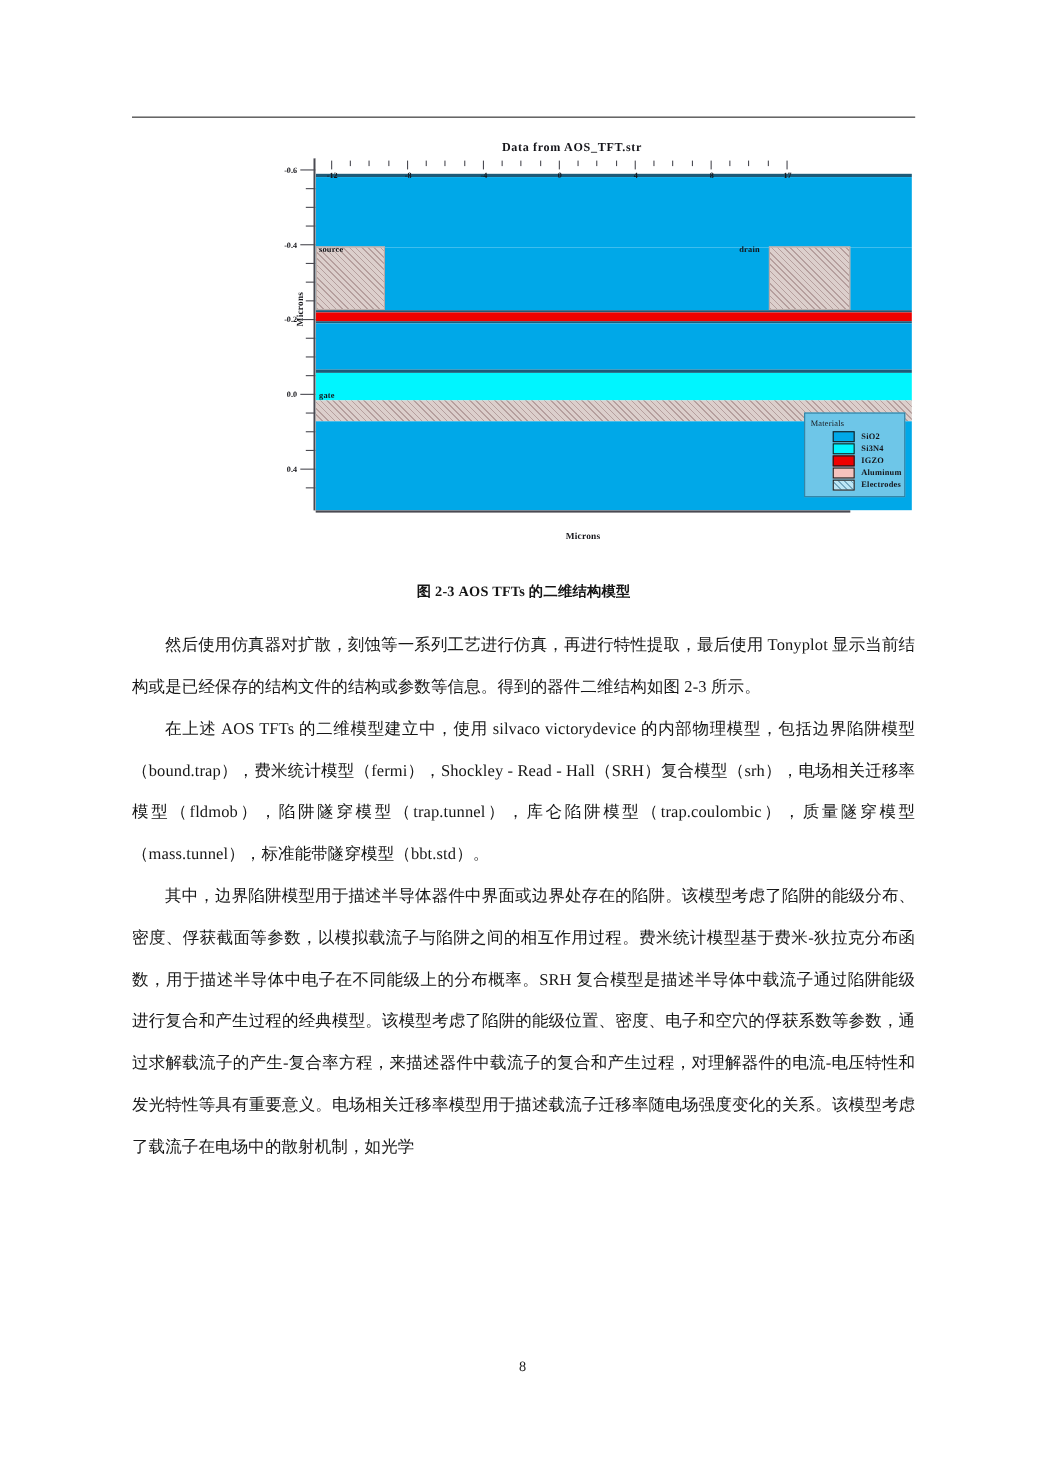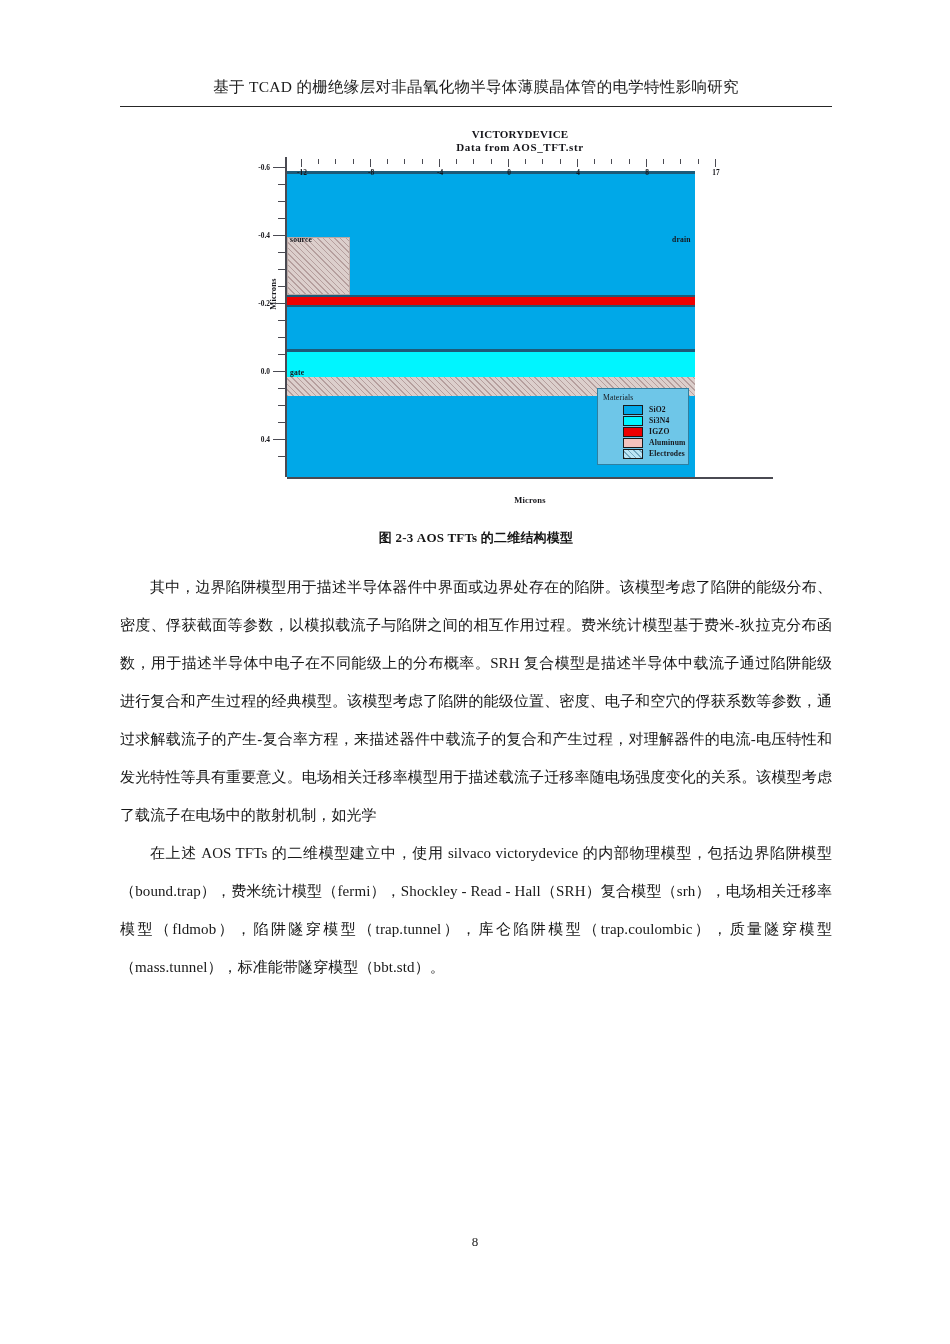--- a/index.html
+++ b/index.html
@@ -107,21 +107,21 @@
     font-weight: bold;
     color: #15151a;
     white-space: nowrap;
   }
 
   
   .canvas {
     position: absolute;
     left: 22px;
     top: 0;
-    width: 408px;
+    width: 542px;
     height: 320px;
     background: #ffffff;
     overflow: hidden;
   }
   .layer {
     position: absolute;
     left: 0;
     width: 100%;
   }
   .sio2        { background: #00A8E8; }
@@ -287,29 +287,25 @@
     text-align: center;
     font-size: 13px;
     color: #1a1a1a;
   }
 </style>
 </head>
 <body>
 
 <div class="page">
 
-  <div class="header">
-    <div class="header-title">基于 TCAD 的栅绝缘层对非晶氧化物半导体薄膜晶体管的电学特性影响研究</div>
-  </div>
   <div class="header-rule"></div>
 
   <div class="figure">
 
     <div class="fig-title">
-      <div>VICTORYDEVICE</div>
       <div class="line2">Data  from  AOS_TFT.str</div>
     </div>
 
     <div class="plot-wrap">
 
       <div class="y-axis"></div>
       <div class="y-label-vert">Microns</div>
 
       <div class="ytick" style="top:10px;">
         <span class="ytick-label">-0.6</span>
@@ -431,19 +427,20 @@
         <span class="xtick-label">17</span>
       </div>
 
       <div class="x-axis-title">Microns</div>
     </div>
   </div>
 
   <div class="caption">图 2-3 AOS TFTs 的二维结构模型</div>
 
   <div class="body-text">
+    <p class="para indent">然后使用仿真器对扩散，刻蚀等一系列工艺进行仿真，再进行特性提取，最后使用 Tonyplot 显示当前结构或是已经保存的结构文件的结构或参数等信息。得到的器件二维结构如图 2-3 所示。</p>
+    <p class="para indent">在上述 AOS TFTs 的二维模型建立中，使用 silvaco victorydevice 的内部物理模型，包括边界陷阱模型（bound.trap），费米统计模型（fermi），Shockley - Read - Hall（SRH）复合模型（srh），电场相关迁移率模型（fldmob），陷阱隧穿模型（trap.tunnel），库仑陷阱模型（trap.coulombic），质量隧穿模型（mass.tunnel），标准能带隧穿模型（bbt.std）。</p>
     <p class="para indent">其中，边界陷阱模型用于描述半导体器件中界面或边界处存在的陷阱。该模型考虑了陷阱的能级分布、密度、俘获截面等参数，以模拟载流子与陷阱之间的相互作用过程。费米统计模型基于费米-狄拉克分布函数，用于描述半导体中电子在不同能级上的分布概率。SRH 复合模型是描述半导体中载流子通过陷阱能级进行复合和产生过程的经典模型。该模型考虑了陷阱的能级位置、密度、电子和空穴的俘获系数等参数，通过求解载流子的产生-复合率方程，来描述器件中载流子的复合和产生过程，对理解器件的电流-电压特性和发光特性等具有重要意义。电场相关迁移率模型用于描述载流子迁移率随电场强度变化的关系。该模型考虑了载流子在电场中的散射机制，如光学</p>
-    <p class="para indent">在上述 AOS TFTs 的二维模型建立中，使用 silvaco victorydevice 的内部物理模型，包括边界陷阱模型（bound.trap），费米统计模型（fermi），Shockley - Read - Hall（SRH）复合模型（srh），电场相关迁移率模型（fldmob），陷阱隧穿模型（trap.tunnel），库仑陷阱模型（trap.coulombic），质量隧穿模型（mass.tunnel），标准能带隧穿模型（bbt.std）。</p>
   </div>
 
   <div class="page-number">8</div>
 
 </div>
 
 </body></html>

